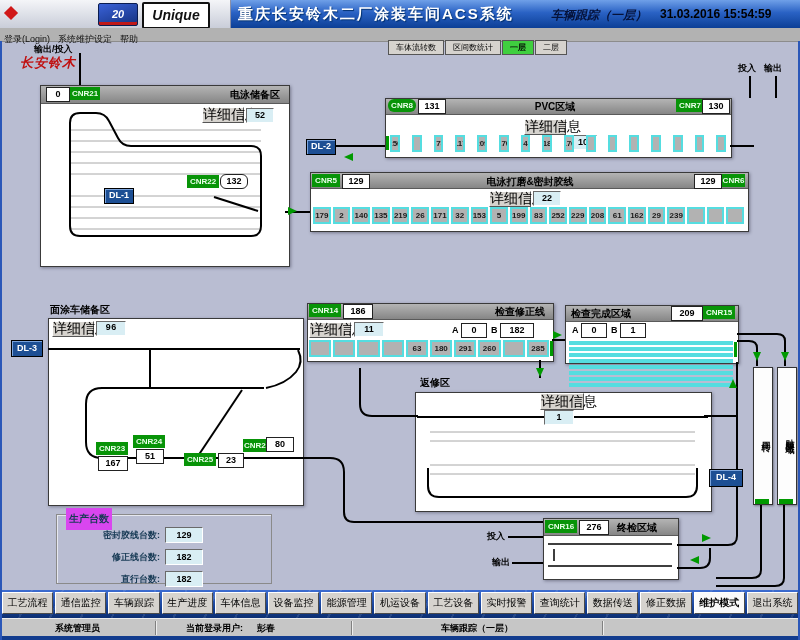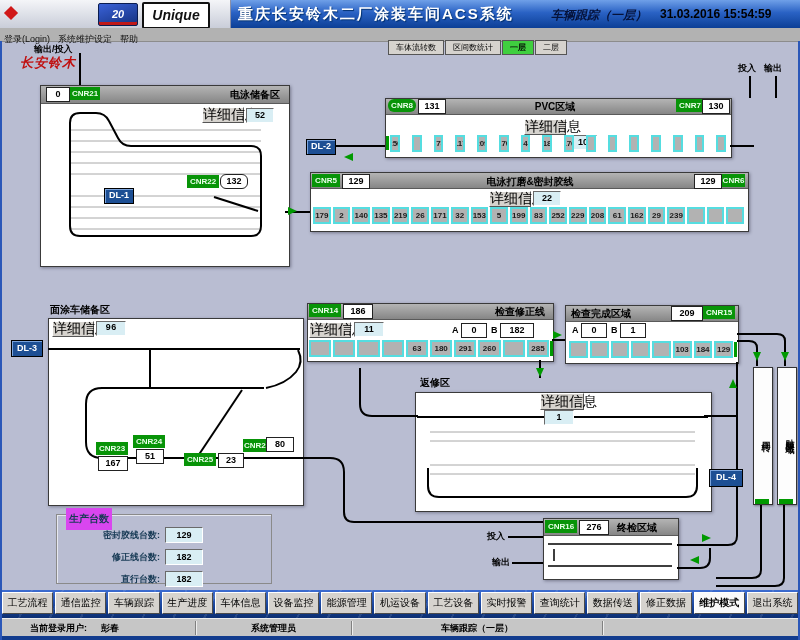--- a/index.html
+++ b/index.html
@@ -275,21 +275,21 @@
   </div>
 <div class="abs gbar" style="left:550px;top:341px;width:3px;height:15px;"></div>
 
 <div class="abs ptitle" style="left:571px;top:307px;">检查完成区域</div>
 <div class="abs vbx" style="left:671px;top:306px;width:30px;">209</div>
 <div class="abs cnr" style="left:703px;top:306px;width:32px;">CNR15</div>
 <div class="abs lbl" style="left:572px;top:325px;">A</div>
 <div class="abs vbx" style="left:581px;top:323px;width:24px;">0</div>
 <div class="abs lbl" style="left:611px;top:325px;">B</div>
 <div class="abs vbx" style="left:620px;top:323px;width:24px;">1</div>
-<div class="abs carrow" style="left:569px;top:341px;width:164px;height:17px;">
+<div class="abs carrow" style="left:569px;top:341px;width:164px;height:17px;flex-direction:column;">
     <div class="car"></div>
     <div class="car"></div>
     <div class="car"></div>
     <div class="car"></div>
     <div class="car"></div>
     <div class="car">103</div>
     <div class="car">184</div>
     <div class="car">129</div>
   </div>
 <div class="abs gbar" style="left:734px;top:342px;width:3px;height:15px;"></div>
@@ -372,25 +372,25 @@
     <div class="tbtn">机运设备</div>
     <div class="tbtn">工艺设备</div>
     <div class="tbtn">实时报警</div>
     <div class="tbtn">查询统计</div>
     <div class="tbtn">数据传送</div>
     <div class="tbtn">修正数据</div>
     <div class="tbtn active">维护模式</div>
     <div class="tbtn">退出系统</div>
   </div>
 <div class="abs statusbar">
+  <div class="scell" style="width:155px;justify-content:center;">
+    <span>系统管理员</span>
+  </div>
   <div class="scell" style="width:165px;padding-left:30px;">
     <span>当前登录用户:</span>
     <span style="margin-left:14px;">彭春</span>
   </div>
-  <div class="scell" style="width:155px;justify-content:center;">
-    <span>系统管理员</span>
-  </div>
   <div class="scell" style="width:250px;justify-content:center;">
     <span>车辆跟踪（一层）</span>
   </div>
   <div class="scell" style="flex:1;border-right:none;"></div>
 </div>
 <div class="abs bottomstrip"></div>
 
 </body></html>

